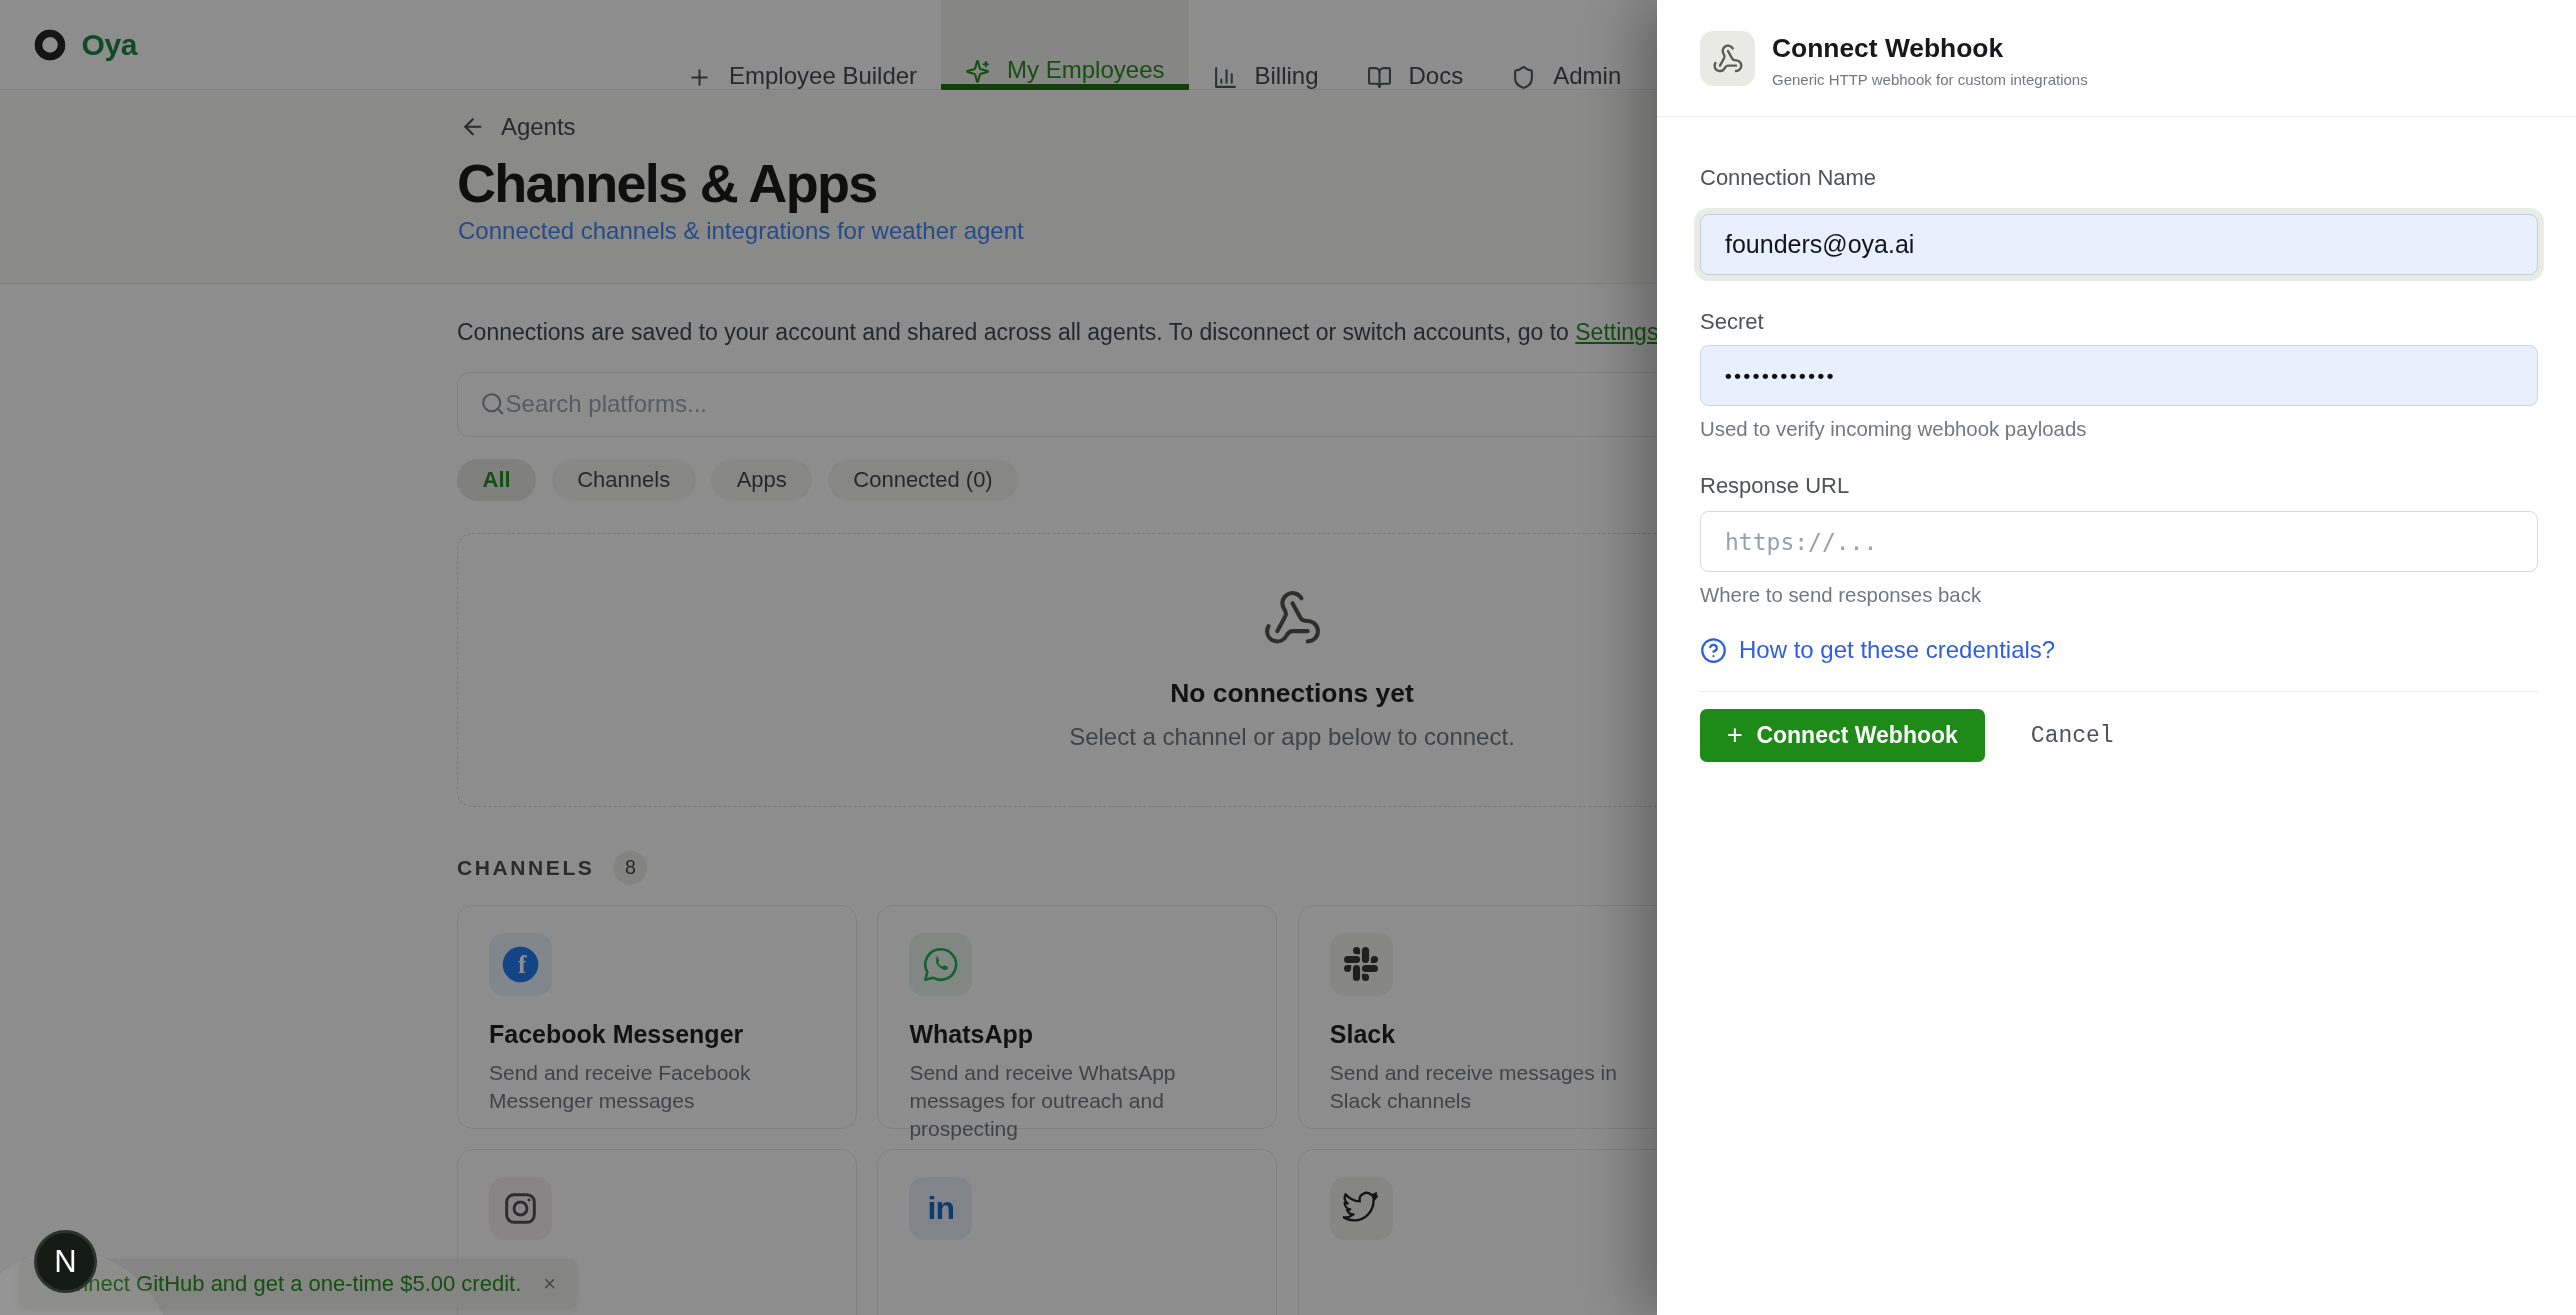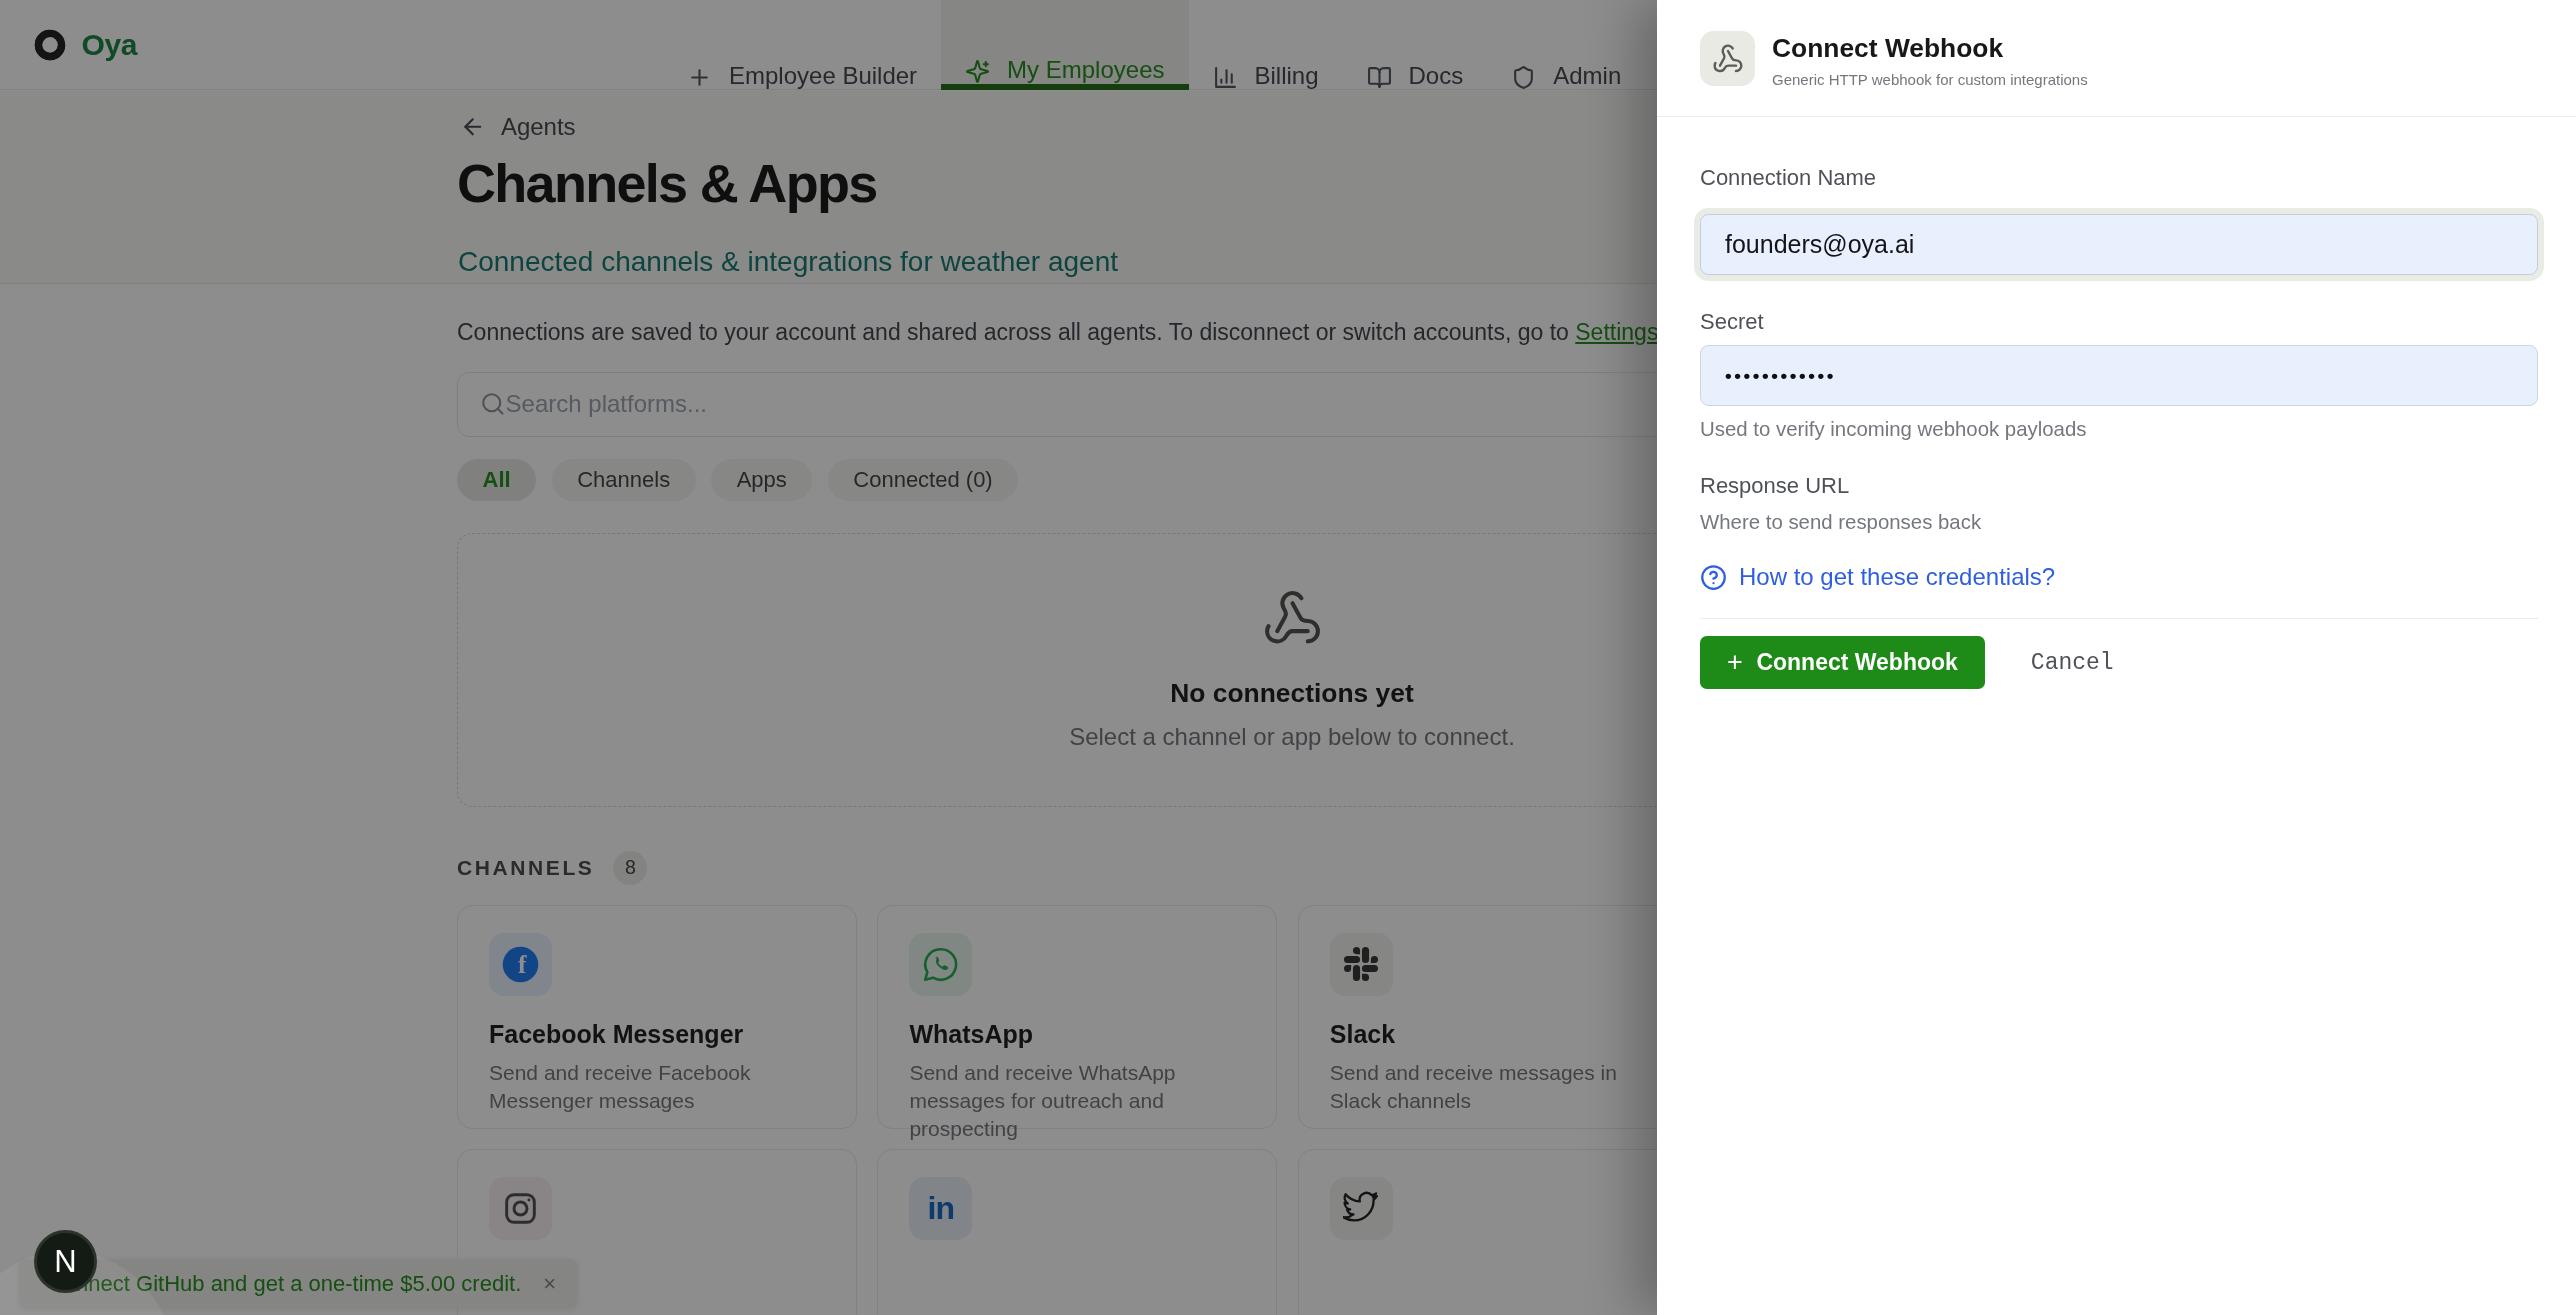--- a/index.html
+++ b/index.html
@@ -16,21 +16,21 @@
   .nav-tab{ display:flex; align-items:flex-end; gap:17px; padding:0 24px; font-size:24px; color:#3f4349; cursor:pointer; white-space:nowrap;}
   .nav-tab svg{ width:25px; height:25px; stroke:#4b5158; fill:none; stroke-width:2; stroke-linecap:round; stroke-linejoin:round;}
   .nav-tab.active{ background:#f1f2ef; color:#1e8a17; border-bottom:6px solid #1d6b12; padding:0 34; font-weight:500;}
   .nav-tab.active svg{ stroke:#1e8a17;}
   .nav-tab.icon-only{ padding:0 13.6px;}
   
   .hero{ position:absolute; top:91px; left:0; right:0; height:193px; background:#fafaf8; border-bottom:0.9px solid #e7e7e5; z-index:1;}
   .breadcrumb{ position:absolute; left:460px; top:22px; display:flex; align-items:center; gap:15.3px; font-size:24px; color:#3f4349; cursor:pointer;}
   .breadcrumb svg{ width:25.6px; height:25.6px; stroke:#3f4349; fill:none; stroke-width:2; stroke-linecap:round; stroke-linejoin:round;}
   .page-title{ position:absolute; left:457px; top:61px; font-size:54px; font-weight:800; letter-spacing:-1.7px; color:#121212;}
-  .page-subtitle{ position:absolute; left:458px; top:155px; font-size:28px; color:#0f766e;}
+  .page-subtitle{ position:absolute; left:458px; top:126px; font-size:24px; color:#3b82f6;}
   
   .content{ position:absolute; left:457px; top:285px; width:1670px; z-index:1;}
   .info-line{ margin-top:34px; font-size:23px; color:#3a3f46;}
   .info-line a{ color:#1e8a17; font-weight:500; text-decoration:underline; cursor:pointer;}
   .searchbox{ margin-top:25.6px; width:1670px; height:65px; border:1.7px solid #e5e5e3; border-radius:12px; background:#fff; display:flex; align-items:center; padding:0 22px; gap:0;}
   .searchbox svg{ width:25.6px; height:25.6px; stroke:#8b8f98; fill:none; stroke-width:2; stroke-linecap:round;}
   .searchbox input{ border:none; outline:none; flex:1; font-size:24px; font-family:"Liberation Sans",sans-serif; color:#18181b; background:transparent;}
   .searchbox input::placeholder{ color:#9aa1ad;}
   .pills{ margin-top:22px; display:flex; gap:15.3px;}
   .pill{ height:42px; border-radius:22px; padding:0 25.6px; display:flex; align-items:center; font-size:22px; background:#f4f4f2; color:#3f3f46; cursor:pointer; border:none; font-family:"Liberation Sans",sans-serif;}
@@ -275,20 +275,21 @@
 
     <div class="panel-body">
       <div class="field-label lbl-1">Connection Name</div>
       <input type="text" class="text-input input-focus-ring" value="founders@oya.ai" style="">
 
       <div class="field-label lbl-2">Secret</div>
       <input type="text" class="text-input input-secret" value="••••••••••••" style="">
       <div class="helper">Used to verify incoming webhook payloads</div>
 
       <div class="field-label lbl-3">Response URL</div>
+      <input type="text" class="text-input input-url" placeholder="https://..." style="">
       <div class="helper">Where to send responses back</div>
 
       <div class="help-link">
         <svg viewBox="0 0 24 24">
             <circle cx="12" cy="12" r="10"></circle>
             <path d="M9.09 9a3 3 0 0 1 5.83 1c0 2-3 3-3 3"></path>
             <path d="M12 17h.01"></path>
           </svg>
         <span>How to get these credentials?</span>
       </div>

